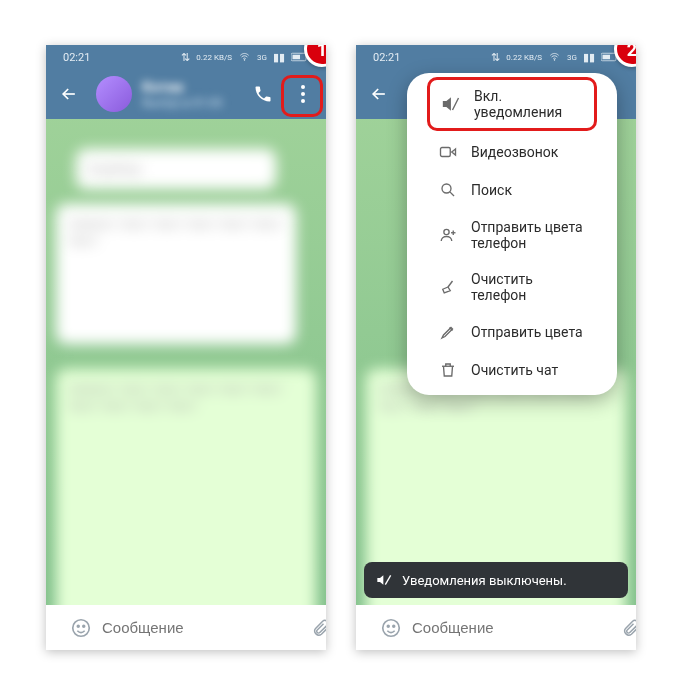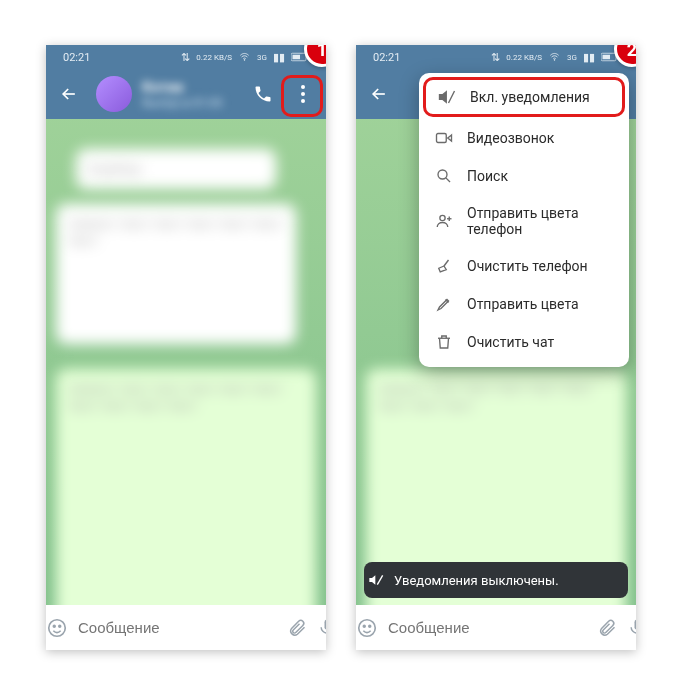--- a/index.html
+++ b/index.html
@@ -74,58 +74,58 @@
     padding: 12px;
     color: #aaa;
     font-size: 12px;
     line-height: 1.4;
   }
   .input-bar {
     height: 45px;
     background: #fff;
     display: flex;
     align-items: center;
-    padding: 0 0;
+    padding: 0 24px;
     gap: 10px;
   }
   .emoji { color:#9aa4ad; font-size:18px; }
   .msg-input {
     flex:1; border:none; outline:none; font-size:15px; color:#333;
   }
   .attach, .mic { color:#9aa4ad; font-size:18px; }
 
   
   .menu {
     position: absolute;
-    top: 28px; right: 7px;
+    top: 28px; right: 19px;
     width: 210px;
     background: #fff;
-    border-radius: 10px;
+    border-radius: 22px;
     box-shadow: 0 6px 20px rgba(0,0,0,0.3);
-    padding: 6px 0;
+    padding: 6px 16px;
     z-index: 5;
   }
   .menu-item {
     display: flex; align-items: center; gap: 14px;
     padding: 10px 16px;
     font-size: 14px; color: #2b2b2b;
     position: relative;
   }
   .menu-item .ico { width:18px; display:flex; justify-content:center; color:#6b6b6b; }
   .menu-item.hl { border:3px solid #e21b1b; border-radius:10px; margin:-2px 4px 2px; padding:8px 12px; }
 
   
   .toast {
     position:absolute;
     bottom:52px; left:8px; right:8px;
     background:#303438;
     border-radius:8px;
     color:#fff;
     display:flex; align-items:center; gap:10px;
-    padding:10px 4px;
+    padding:10px 12px;
     font-size:13px;
   }
 
   
   .badge {
     position:absolute;
     top:-14px; right:-14px;
     width:36px; height:36px;
     border-radius:50%;
     background:#d9000d;

